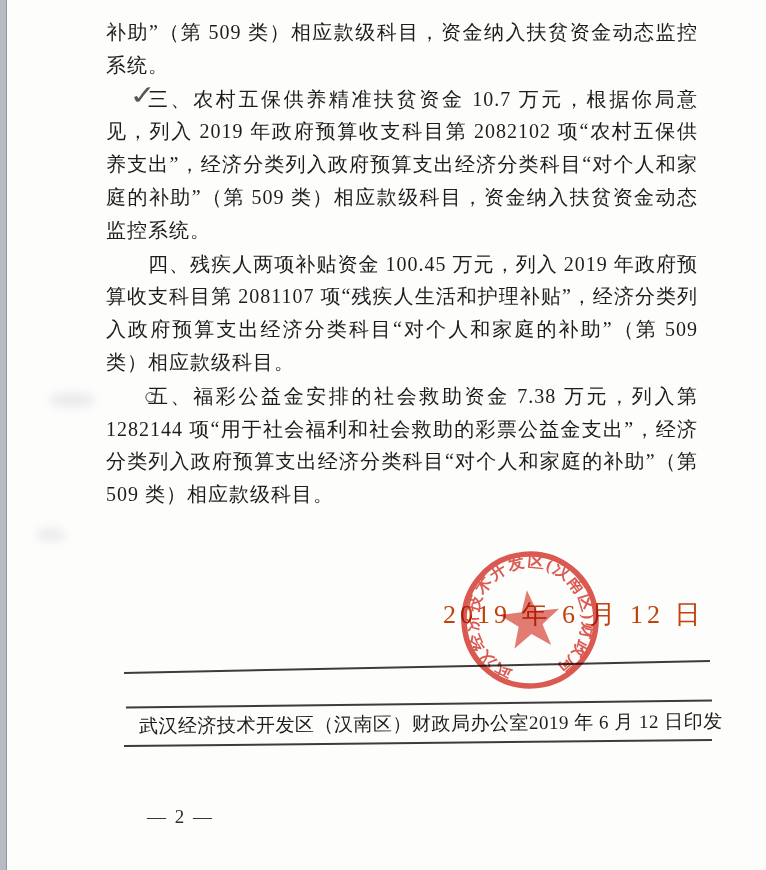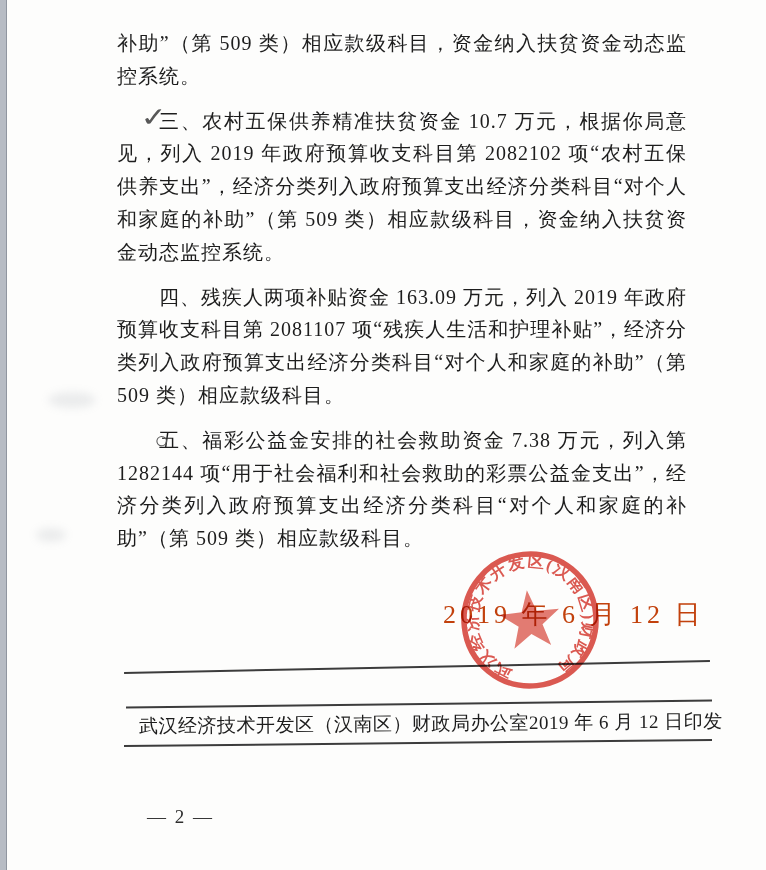--- a/index.html
+++ b/index.html
@@ -29,21 +29,21 @@
   
   .body-text {
     position: absolute; left: 105px; top: 15px;
     width: 594px;
     font-size: 20px;
     line-height: 32.8px;
     letter-spacing: 1px;
     text-align: justify;
     text-justify: inter-ideograph;
   }
-  .para { margin: 12px; position: relative; }
+  .para { margin: 1px; position: relative; }
   .para.indent { text-indent: 2.1em; }
   .mark {
     position: absolute;
     font-family: "Liberation Sans", "DejaVu Sans", sans-serif;
     color: #585858;
     text-indent: 0;
   }
   .mark.check { left: 26px; top: -4px; font-size: 26px; transform: scaleX(1.25) rotate(-4deg); font-weight: 400; }
   .mark.circle { left: 38px; top: 0px; font-size: 23px; transform: scaleX(1.05) rotate(8deg); }
 
@@ -89,21 +89,21 @@
 </head>
 <body>
 
 <div class="scan-edge"></div>
 <div class="smudge s1"></div>
 <div class="smudge s2"></div>
 
 <div class="body-text">
   <p class="para"><span>补助”（第 509 类）相应款级科目，资金纳入扶贫资金动态监控系统。</span></p>
   <p class="para indent"><span class="mark check">✓</span><span>三、农村五保供养精准扶贫资金 10.7 万元，根据你局意见，列入 2019 年政府预算收支科目第 2082102 项“农村五保供养支出”，经济分类列入政府预算支出经济分类科目“对个人和家庭的补助”（第 509 类）相应款级科目，资金纳入扶贫资金动态监控系统。</span></p>
-  <p class="para indent"><span>四、残疾人两项补贴资金 163.09 万元，列入 2019 年政府预算收支科目第 2081107 项“残疾人生活和护理补贴”，经济分类列入政府预算支出经济分类科目“对个人和家庭的补助”（第 509 类）相应款级科目。</span></p>
+  <p class="para indent"><span>四、残疾人两项补贴资金 100.45 万元，列入 2019 年政府预算收支科目第 2081107 项“残疾人生活和护理补贴”，经济分类列入政府预算支出经济分类科目“对个人和家庭的补助”（第 509 类）相应款级科目。</span></p>
   <p class="para indent"><span class="mark circle">○</span><span>五、福彩公益金安排的社会救助资金 7.38 万元，列入第 1282144 项“用于社会福利和社会救助的彩票公益金支出”，经济分类列入政府预算支出经济分类科目“对个人和家庭的补助”（第 509 类）相应款级科目。</span></p>
 </div>
 
 <div class="issue-date">2019 年 6 月 12 日</div>
 
 <svg class="seal" viewBox="0 0 160 160" xmlns="http://www.w3.org/2000/svg">
   <circle cx="80" cy="80" r="66" fill="none" stroke="#d8433a" stroke-width="5.5"></circle>
   <polygon fill="#dd5a4e" opacity="0.9" points="80,50 87.5,71.4 110,71.8 92,85.5 98.5,107 80,94 61.5,107 68,85.5 50,71.8 72.5,71.4"></polygon>
   <defs>
     <path id="sealTextArc" d="M 57.6 128 A 53 53 0 1 1 102.4 128" fill="none"></path>

